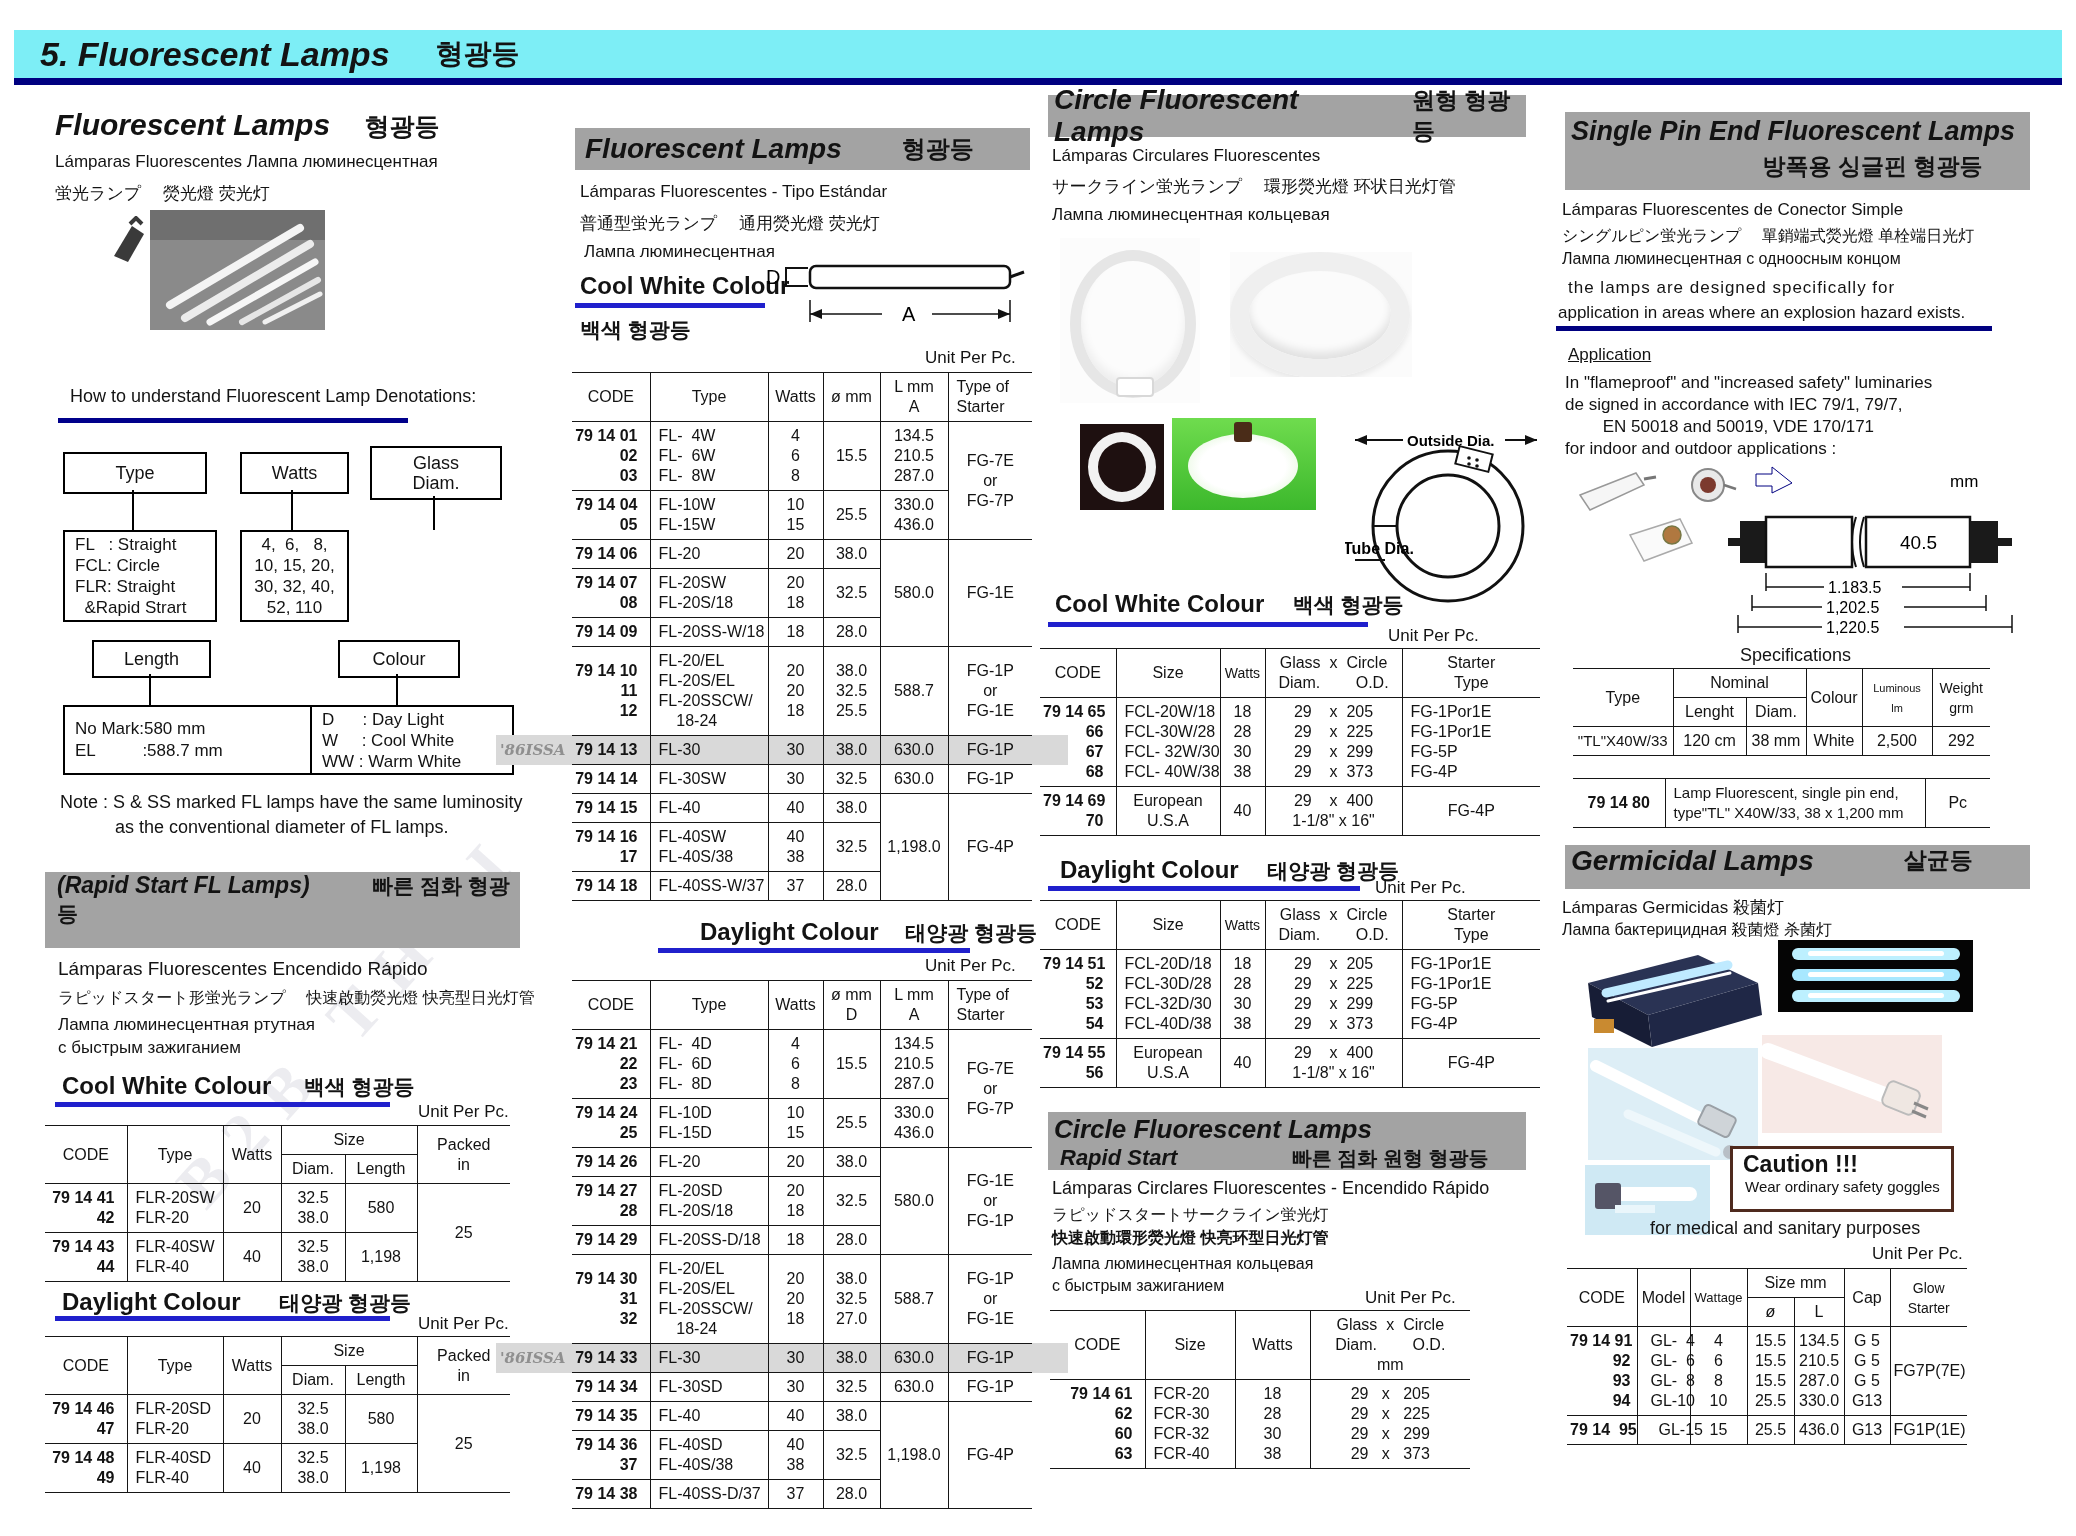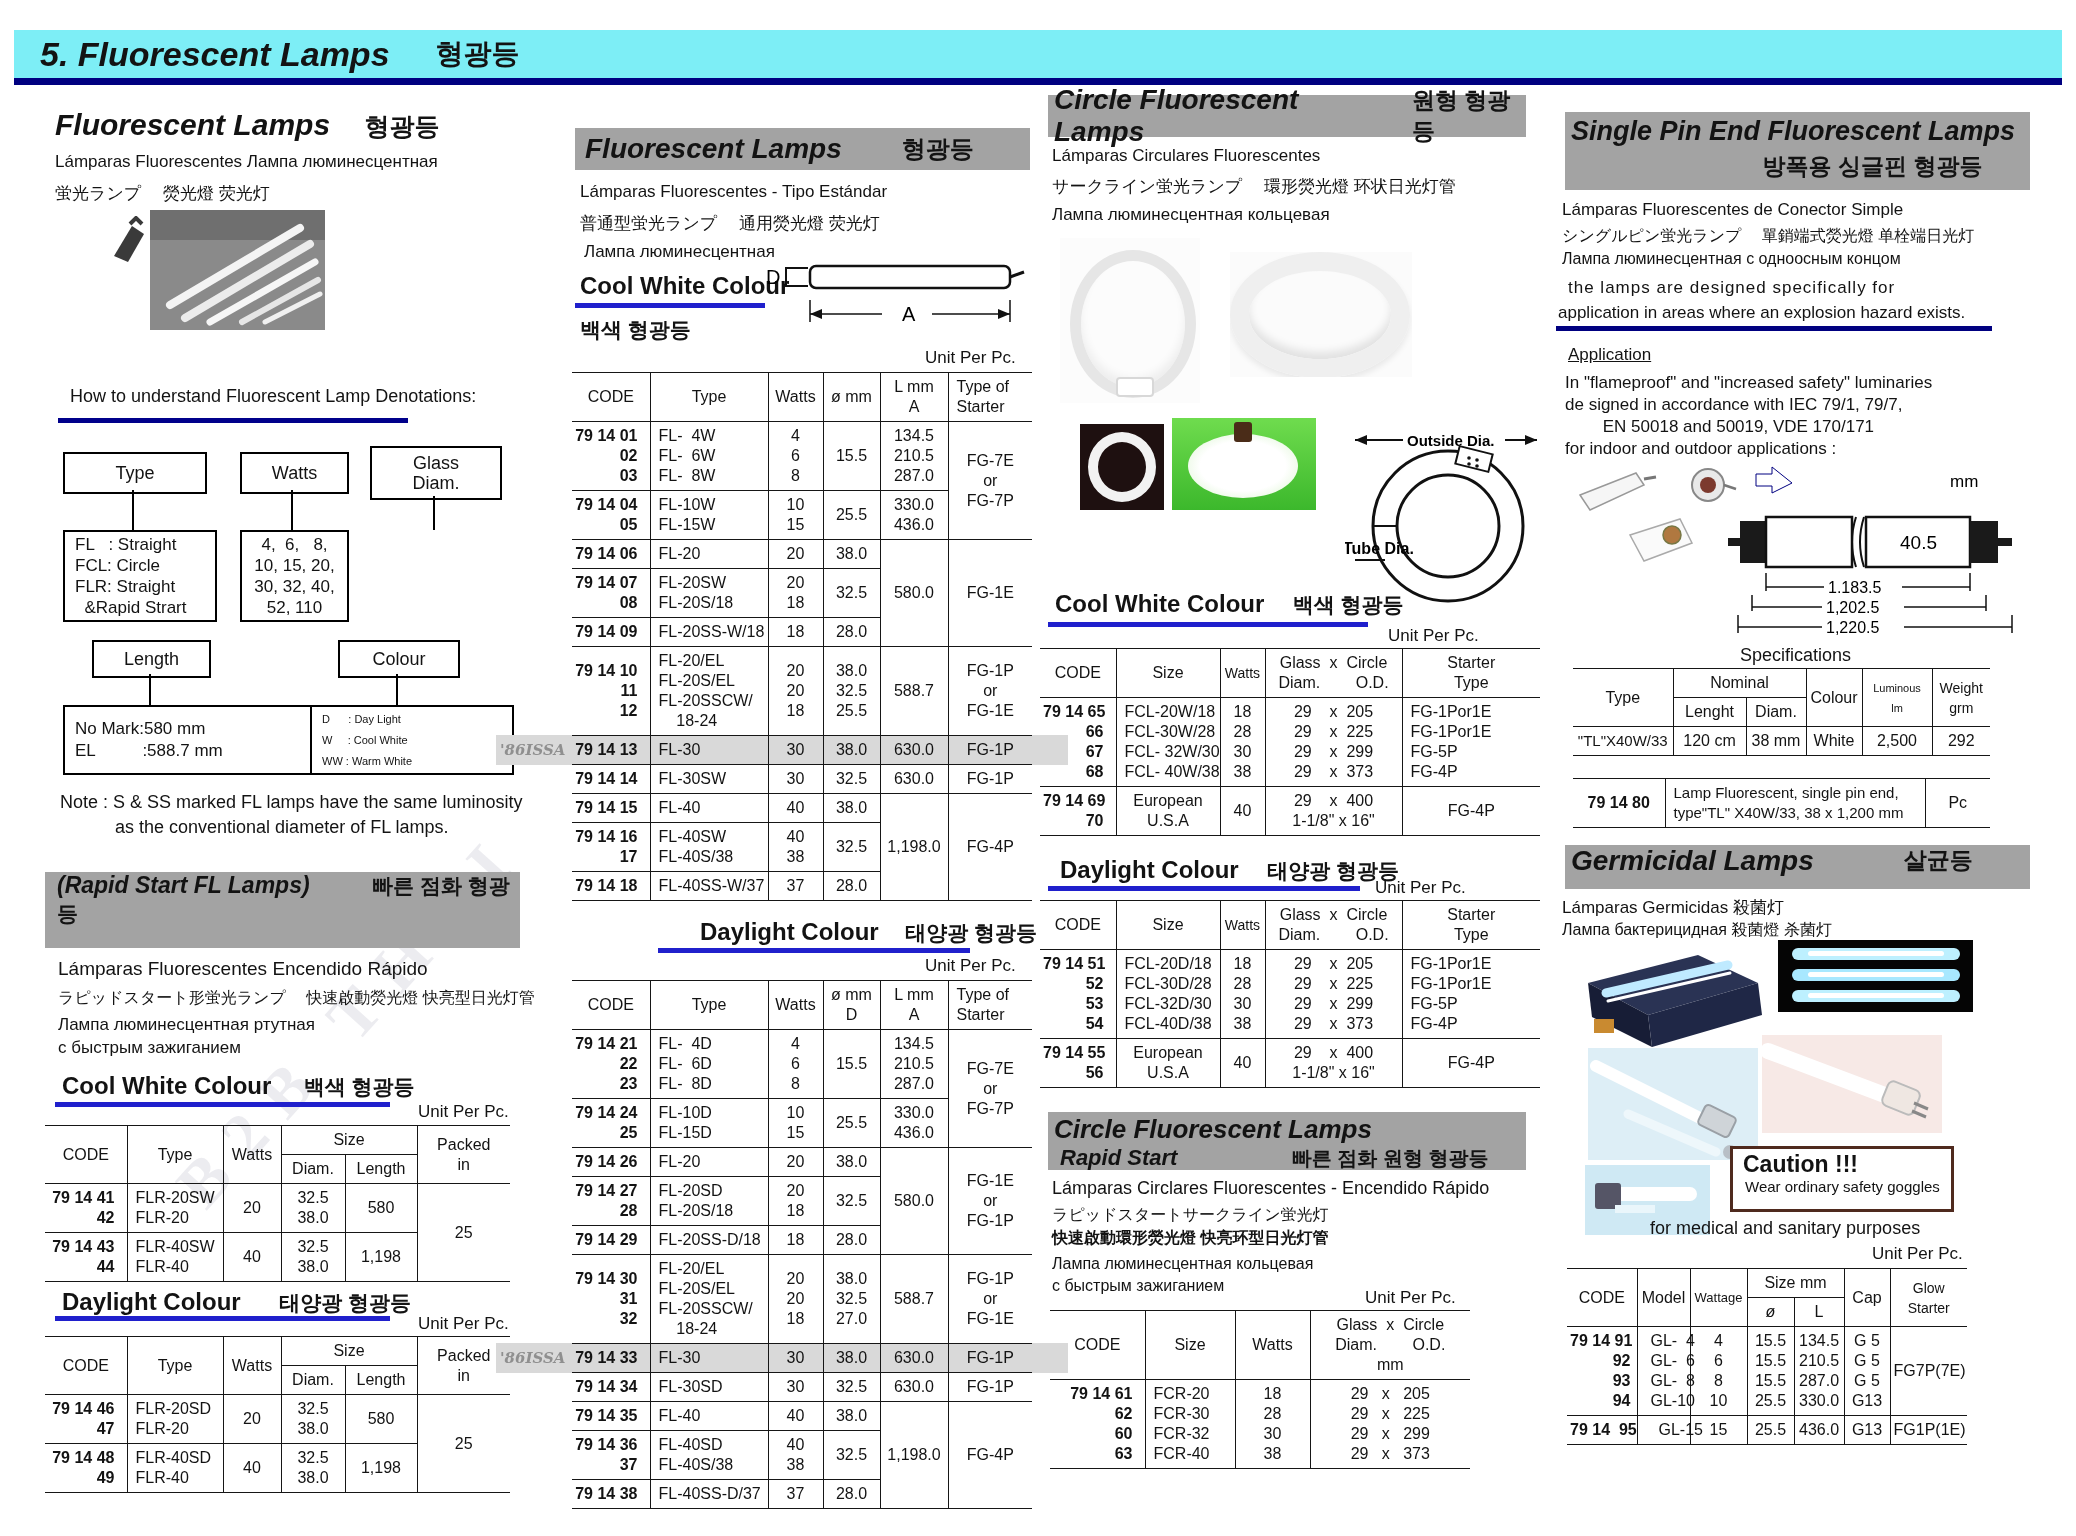--- a/index.html
+++ b/index.html
@@ -103,21 +103,21 @@
   <div class="box" style="left:92px;top:640px;width:115px;height:34px">
       <span>Length</span>
     </div>
   <div class="box" style="left:338px;top:640px;width:118px;height:34px">
       <span>Colour</span>
     </div>
   <div class="vline" style="left:149px;top:674px;height:31px"></div>
   <div class="vline" style="left:396px;top:674px;height:31px"></div>
   <div class="box boxl pre" style="left:63px;top:705px;width:235px;height:66px;font-size:17px;line-height:22px"><span class="pre">No Mark:580 mm
 EL          :588.7 mm</span></div>
-  <div class="box boxl pre" style="left:310px;top:705px;width:190px;height:66px;font-size:11px;line-height:21px"><span class="pre">D      : Day Light
+  <div class="box boxl pre" style="left:310px;top:705px;width:190px;height:66px;font-size:17px;line-height:21px"><span class="pre">D      : Day Light
 W     : Cool White
 WW : Warm White</span></div>
 
   <div class="abs" style="left:60px;top:792px;font-size:18px">Note : S &amp; SS marked FL lamps have the same luminosity</div>
   <div class="abs" style="left:115px;top:817px;font-size:18px">as the conventional diameter of FL lamps.</div>
 
   <div class="abs grnbar" style="left:45px;top:872px;width:475px;height:76px">
     <div style="margin-left:12px">
       <span class="bi" style="font-size:23px">(Rapid Start FL Lamps)</span>
       <span class="b" style="font-size:21px;margin-left:58px">빠른 점화 형광등</span>

